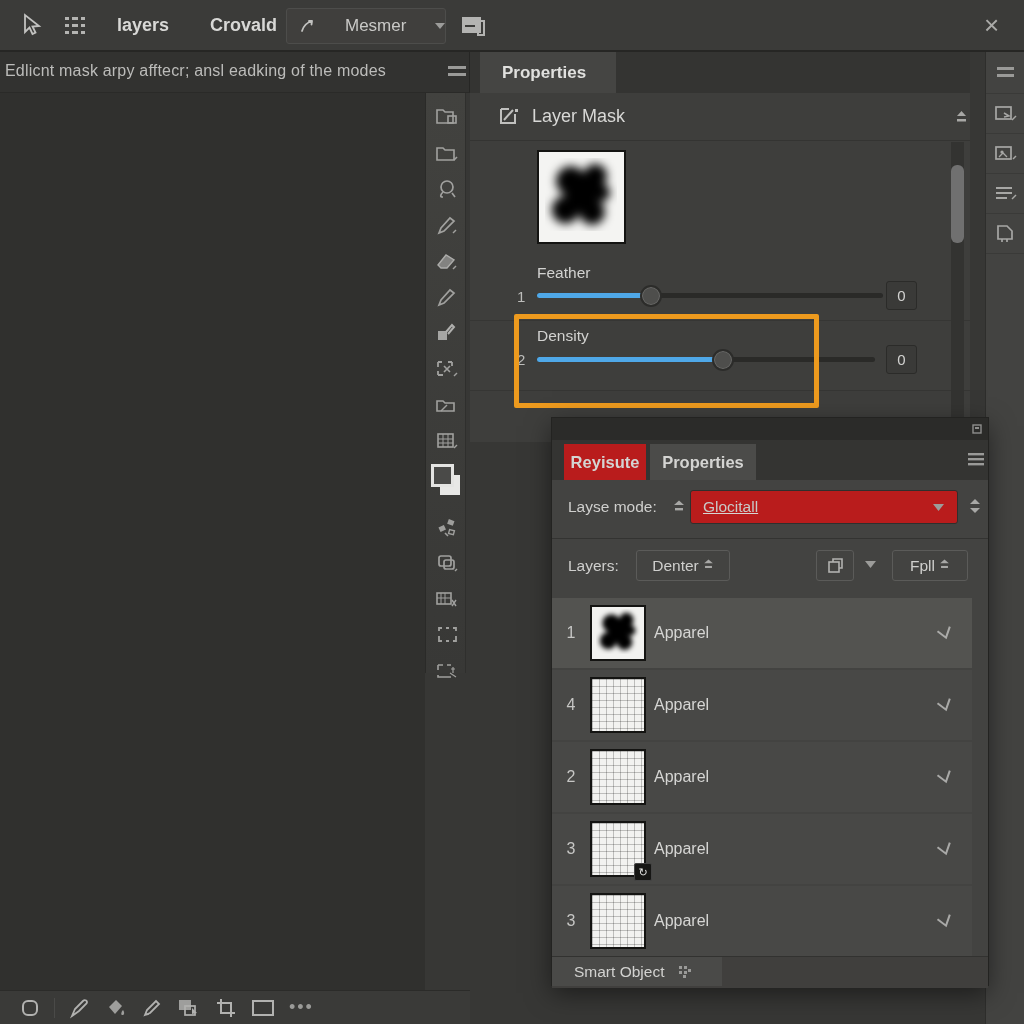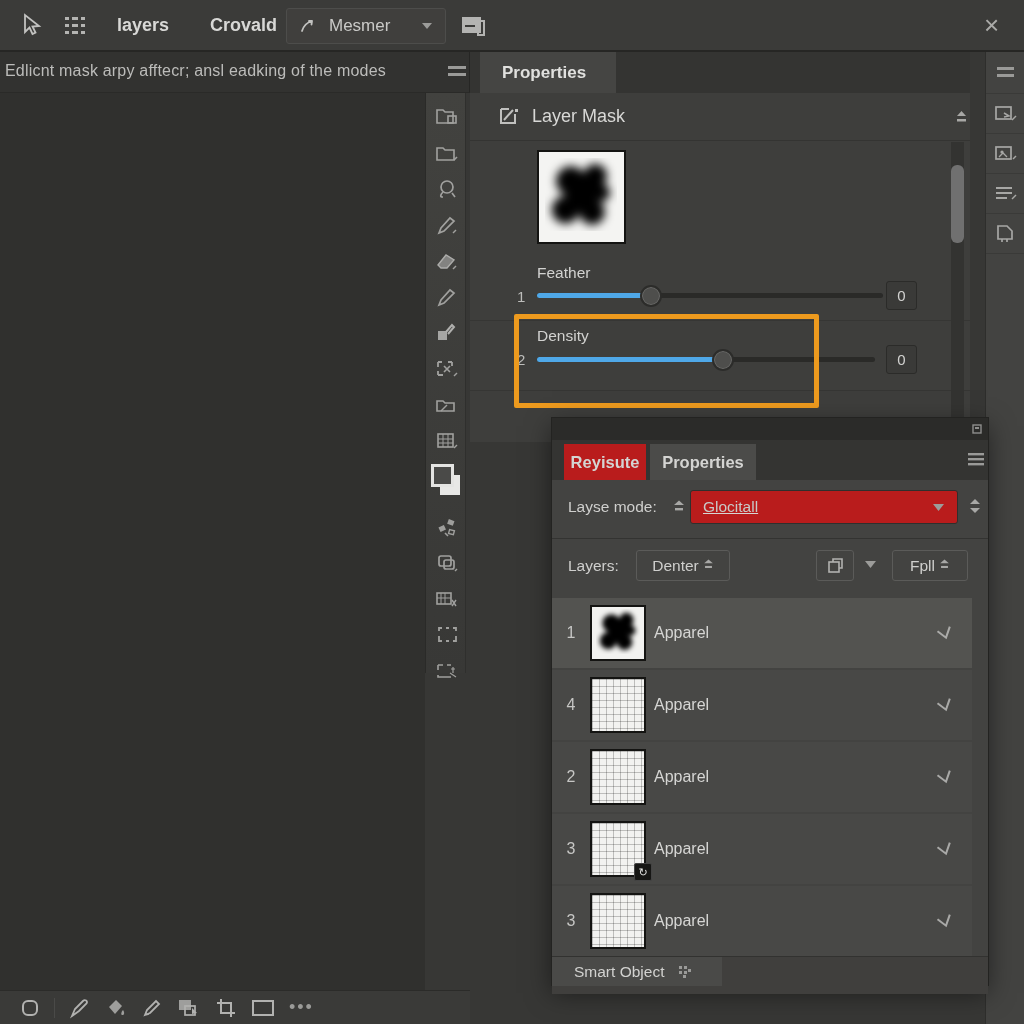--- a/index.html
+++ b/index.html
@@ -11,21 +11,21 @@
   }
   .abs { position:absolute; }
   .txt { white-space:nowrap; }
   svg { display:block; }
 
   
   .topbar { left:0; top:0; width:1024px; height:52px; background:#3b3b39; border-bottom:2px solid #262624; }
   .topbar .menu-label { top:15px; font-size:18px; font-weight:bold; color:#d8d8d6; }
   .tool-dropdown {
     left:286px; top:8px; width:160px; height:36px; background:#403f3d;
-    border:1px solid #4d4d4b; border-radius:3px; display:flex; align-items:center; gap:12px; padding:0 12px;
+    border:1px solid #4d4d4b; border-radius:3px; display:flex; align-items:center; gap:28px; padding:0 12px;
   }
   .tool-dropdown .dd-label { font-size:17px; color:#c9c9c7; flex:1; }
   .close-x { left:984px; top:10px; font-size:26px; color:#aaaaa8; cursor:default; }
 
   
   .docbar { left:0; top:52px; width:470px; height:41px; background:#323230; border-right:1px solid #262624; border-bottom:1px solid #2a2a28; }
   .docbar .doc-title { left:5px; top:10px; font-size:16px; color:#bcbcba; letter-spacing:.2px; }
 
   
   .canvas { left:0; top:93px; width:425px; height:897px; background:#30302e; }
@@ -78,21 +78,21 @@
   .layer-row.selected { background:#535350; }
   .layer-row .lnum { width:38px; text-align:center; font-size:16px; color:#c6c6c4; }
   .lthumb { position:relative; width:56px; height:56px; border:2px solid #141412; background:#f2f2f0; }
   .lthumb.grid { background:
       linear-gradient(rgba(0,0,0,.22) 1px, transparent 1px) 0 0/7px 7px,
       linear-gradient(90deg, rgba(0,0,0,.22) 1px, transparent 1px) 0 0/7px 7px,
       #f2f2f0; }
   .lname { margin-left:8px; font-size:16px; color:#d6d6d4; flex:1; }
   .lchev { margin-right:18px; opacity:.8; }
   .so-badge { position:absolute; right:-8px; bottom:-6px; width:18px; height:18px; background:#161614; border:1px solid #444; border-radius:2px; color:#e6e6e4; font-size:11px; line-height:17px; text-align:center; }
-  .fp-statusbar { left:0; top:538px; width:436px; height:38px; background:#403f3d; border-top:1px solid #323230; }
+  .fp-statusbar { left:0; top:538px; width:436px; height:32px; background:#403f3d; border-top:1px solid #323230; }
   .fp-status-left { left:0; top:0; width:170px; height:29px; background:#4a4a48; display:flex; align-items:center; gap:14px; padding-left:22px; font-size:15.5px; color:#d2d2d0; }
 </style>
 </head>
 <body>
 
 <div id="app">
 
   <div class="abs topbar">
     <span class="abs" style="left:18px;top:12px;">
       <svg width="26" height="26" viewBox="0 0 26 26">

